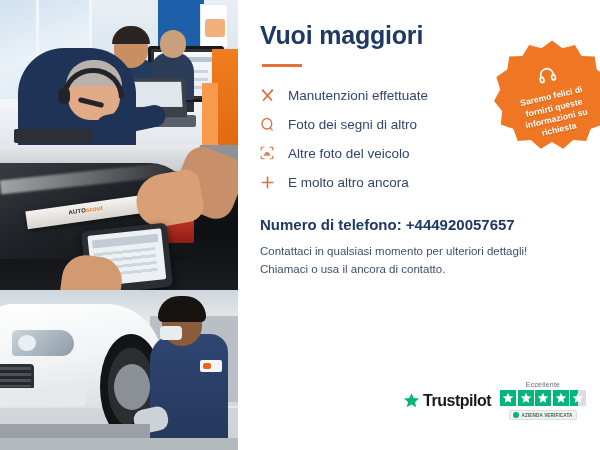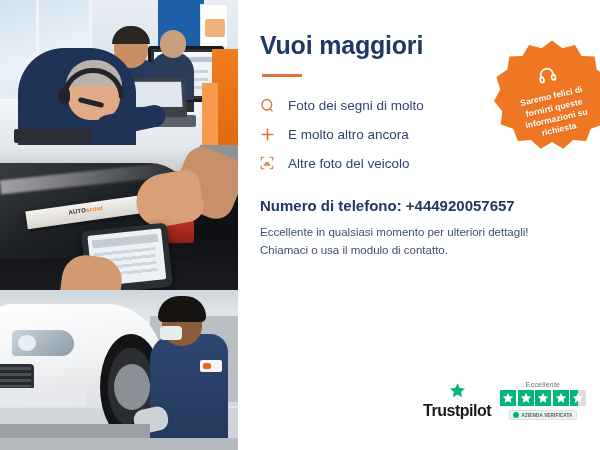--- a/index.html
+++ b/index.html
@@ -120,36 +120,36 @@
   .p3-hair{ position:absolute; left:8px; top:-38px; width:48px; height:26px; background:#171310; border-radius:24px 24px 6px 6px;}
   .p3-mask{ position:absolute; left:10px; top:-8px; width:22px; height:14px; background:#e7ecef; border-radius:4px;}
   .p3-logo{ position:absolute; right:6px; top:26px; width:22px; height:12px; background:#f3f5f6; border-radius:2px;}
   .p3-logo:after{content:"";position:absolute;left:3px;top:3px;width:8px;height:6px;background:#e8641a;border-radius:2px;}
   .p3-glove{ position:absolute; left:-16px; top:74px; width:34px; height:24px; background:#cdd2d6; border-radius:10px; transform:rotate(-12deg);}
   .p3-lift { position:absolute; left:0; bottom:10px; width:150px; height:16px; background:#9aa0a6;}
   .p3-lift2{ position:absolute; left:0; bottom:0; width:238px; height:12px; background:#b4b9bd;}
   .p3-bench{ position:absolute; left:154px; bottom:10px; width:84px; height:34px; background:#cfd4d8; border-top:2px solid #e6e9eb;}
 
   
-  .content { position:relative; flex:1; height:450px; background:#fff; padding: 30px 0 0 22px; }
+  .content { position:relative; flex:1; height:450px; background:#fff; padding: 20px 0 0 22px; }
 
   .heading { font-size: 25px; line-height: 1.22; font-weight: 700; color:#1f3864; letter-spacing:-.2px; max-width: 215px;}
   .rule { width: 40px; height: 3px; background:#e2703a; margin: 13px 0 0 2px;}
 
   .features { margin-top: 14px; list-style:none; }
   .feature { display:flex; align-items:center; height: 29px; }
   .f-ico { width: 24px; display:flex; align-items:center; justify-content:flex-start; flex:none; color:#e2703a;}
   .f-label { font-size: 13.5px; color:#31456b; margin-left: 4px; }
 
   .phone { margin-top: 19px; font-size: 15px; font-weight: 700; color:#1f3864;}
   .contact { margin-top: 9px; font-size: 11.5px; line-height: 1.65; color:#3d4f72; }
 
   
   .tp { position:absolute; right: 14px; bottom: 30px; display:flex; align-items:center; gap:9px;}
-  .tp-brand { display:flex; align-items:center; gap:3px;flex-direction:column;}
+  .tp-brand { display:flex; align-items:center; gap:3px;}
   .tp-star-logo{ width:17px; height:17px; fill:#00b67a;}
   .tp-name { font-size:16px; font-weight:700; color:#191919; letter-spacing:-.5px;}
   .tp-right { display:flex; flex-direction:column; align-items:center; gap:2px;}
   .tp-ecc { font-size:7px; color:#6b6b6b; letter-spacing:.2px;}
   .tp-stars { display:flex; gap:1.5px;}
   .tp-sq { width:16px; height:16px; background:#00b67a; display:flex; align-items:center; justify-content:center;}
   .tp-sq.half { background: linear-gradient(90deg,#00b67a 50%, #dcdce6 50%);}
   .tp-sq svg { width:12px; height:12px; fill:#fff;}
   .tp-verif { margin-top:2px; display:flex; align-items:center; gap:2px; background:#eef3ef; border:1px solid #d7e2da;
     border-radius:2px; padding:1px 3px; }
@@ -252,61 +252,72 @@
   <div class="content">
 
     <h1 class="heading">
       <span>Vuoi maggiori</span><br>
     </h1>
     <div class="rule"></div>
 
     <ul class="features">
 
 
+      <li class="feature">
+        <span class="f-ico">
+          <svg viewBox="0 0 16 16" width="15" height="15" stroke="#e2703a" stroke-width="1.9" fill="none" stroke-linecap="round">
+            <path d="M3 2.6l9.2 10.2"></path>
+              <path d="M13 2.6L3.8 12.8"></path>
+            <circle cx="3" cy="2.6" r="1.1" fill="#e2703a" stroke="none"></circle>
+            <circle cx="13" cy="2.6" r="1.1" fill="#e2703a" stroke="none"></circle>
+          </svg>
+        </span>
+        <span class="f-label">Manutenzioni effettuate</span>
+      </li>
 
       <li class="feature">
         <span class="f-ico">
           <svg viewBox="0 0 16 16" width="15" height="15" stroke="#e2703a" stroke-width="1.4" fill="none">
             <ellipse cx="7.3" cy="7.2" rx="5.2" ry="5.6"></ellipse>
               <path d="M10.9 11.6l2.1 2.4" stroke-linecap="round"></path>
           </svg>
         </span>
-        <span class="f-label">Foto dei segni di molto</span>
-      </li>
-
-      <li class="feature">
-        <span class="f-ico">
-          <svg viewBox="0 0 16 16" width="15" height="15" stroke="#e2703a" stroke-width="1.7" stroke-linecap="round">
-            <path d="M8 2.4v11.2"></path>
-              <path d="M2.4 8h11.2"></path>
-          </svg>
-        </span>
-        <span class="f-label">E molto altro ancora</span>
+        <span class="f-label">Foto dei segni di altro</span>
       </li>
 
       <li class="feature">
         <span class="f-ico">
           <svg viewBox="0 0 16 16" width="14" height="14" fill="none" stroke="#e2703a" stroke-width="1.3" stroke-linecap="round">
             <path d="M1.4 4.6V2.2c0-.5.3-.8.8-.8h2.3"></path>
               <path d="M14.6 4.6V2.2c0-.5-.3-.8-.8-.8h-2.3"></path>
             <path d="M1.4 11.4v2.4c0 .5.3.8.8.8h2.3"></path>
               <path d="M14.6 11.4v2.4c0 .5-.3.8-.8.8h-2.3"></path>
             <path d="M4.3 9.4h7.4v1.7H4.3z" fill="#e2703a" stroke="none"></path>
             <path d="M5.2 9.2l1-2.2h3.6l1 2.2" fill="#e2703a" stroke="none"></path>
           </svg>
         </span>
         <span class="f-label">Altre foto del veicolo</span>
       </li>
+
+      <li class="feature">
+        <span class="f-ico">
+          <svg viewBox="0 0 16 16" width="15" height="15" stroke="#e2703a" stroke-width="1.7" stroke-linecap="round">
+            <path d="M8 2.4v11.2"></path>
+              <path d="M2.4 8h11.2"></path>
+          </svg>
+        </span>
+        <span class="f-label">E molto altro ancora</span>
+      </li>
     </ul>
 
     <div class="phone">Numero di telefono: +444920057657</div>
 
     <div class="contact">
-      <div>Eccellente in qualsiasi momento per ulteriori dettagli!</div>
-      <div>Chiamaci o usa il modulo di contatto.</div>
+      <div>Contattaci in qualsiasi momento per ulteriori dettagli!</div>
+      <div>Chiamaci o usa il ancora di contatto.</div>
     </div>
 
     <div class="tp">
       <div class="tp-brand">
         <svg class="tp-star-logo" viewBox="0 0 24 24">
             <path d="M12 1.6l3.1 6.9 7.5.7-5.6 5 1.6 7.4L12 17.8 5.4 21.6 7 14.2 1.4 9.2l7.5-.7z"></path>
           </svg>
         <span class="tp-name">Trustpilot</span>
       </div>
       <div class="tp-right">

